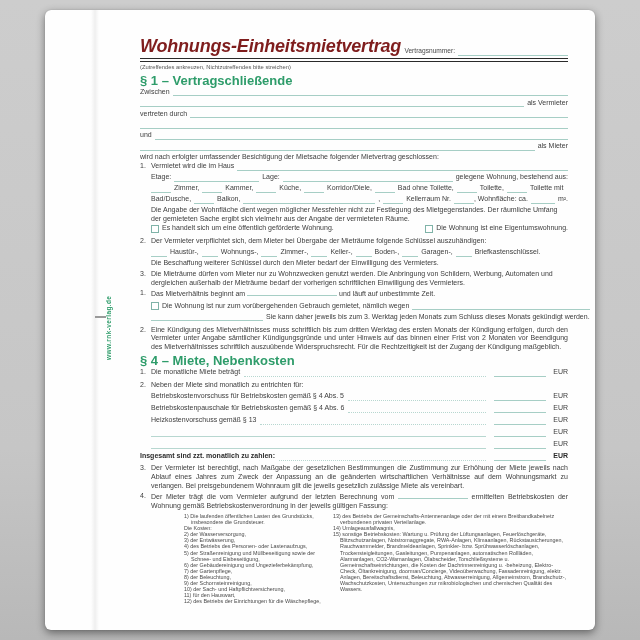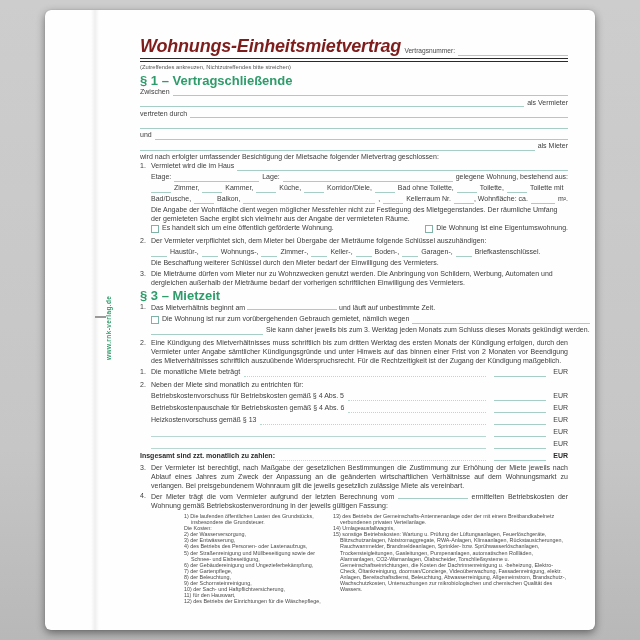--- a/index.html
+++ b/index.html
@@ -185,21 +185,20 @@
             <span class="lbl-l">Briefkastenschlüssel.</span>
         </div>
         <div>Die Beschaffung weiterer Schlüssel durch den Mieter bedarf der Einwilligung des Vermieters.</div>
       </div>
     </div>
     <div class="item">
       <span class="no">3.</span>
       <div class="itext">Die Mieträume dürfen vom Mieter nur zu Wohnzwecken genutzt werden. Die Anbringung von Schildern, Werbung, Automaten und dergleichen außerhalb der Mieträume bedarf der vorherigen schriftlichen Einwilligung des Vermieters.</div>
     </div>
 
-    <div class="sec-h">§ 3 – Mietzeit</div>
     <div class="item">
       <span class="no">1.</span>
       <div class="itext">
         <div style="margin-bottom:2.4px;">
           <span>Das Mietverhältnis beginnt am</span>
           <span class="iline w90"></span>
           <span>und läuft auf unbestimmte Zeit.</span>
         </div>
         <div class="frow">
           <span class="cb"></span>
@@ -210,20 +209,21 @@
           <span class="line" style="flex:0 0 112px;"></span>
           <span class="lbl-l">Sie kann daher jeweils bis zum 3. Werktag jeden Monats zum Schluss dieses Monats gekündigt werden.</span>
         </div>
       </div>
     </div>
     <div class="item">
       <span class="no">2.</span>
       <div class="itext" style="text-align:justify;">Eine Kündigung des Mietverhältnisses muss schriftlich bis zum dritten Werktag des ersten Monats der Kündigung erfolgen, durch den Vermieter unter Angabe sämtlicher Kündigungsgründe und unter Hinweis auf das binnen einer Frist von 2 Monaten vor Beendigung des Mietverhältnisses schriftlich auszuübende Widerspruchsrecht. Für die Rechtzeitigkeit ist der Zugang der Kündigung maßgeblich.</div>
     </div>
 
+    <div class="sec-h">§ 4 – Miete, Nebenkosten</div>
     <div class="item" style="margin-bottom:1px;">
       <span class="no">1.</span>
       <div class="itext">
         <div class="eur-row">
           <span>Die monatliche Miete beträgt</span>
           <span class="eur-leader"></span>
           <span class="eur-amount"></span>
           <span class="eur-lbl">EUR</span>
         </div>
       </div>

